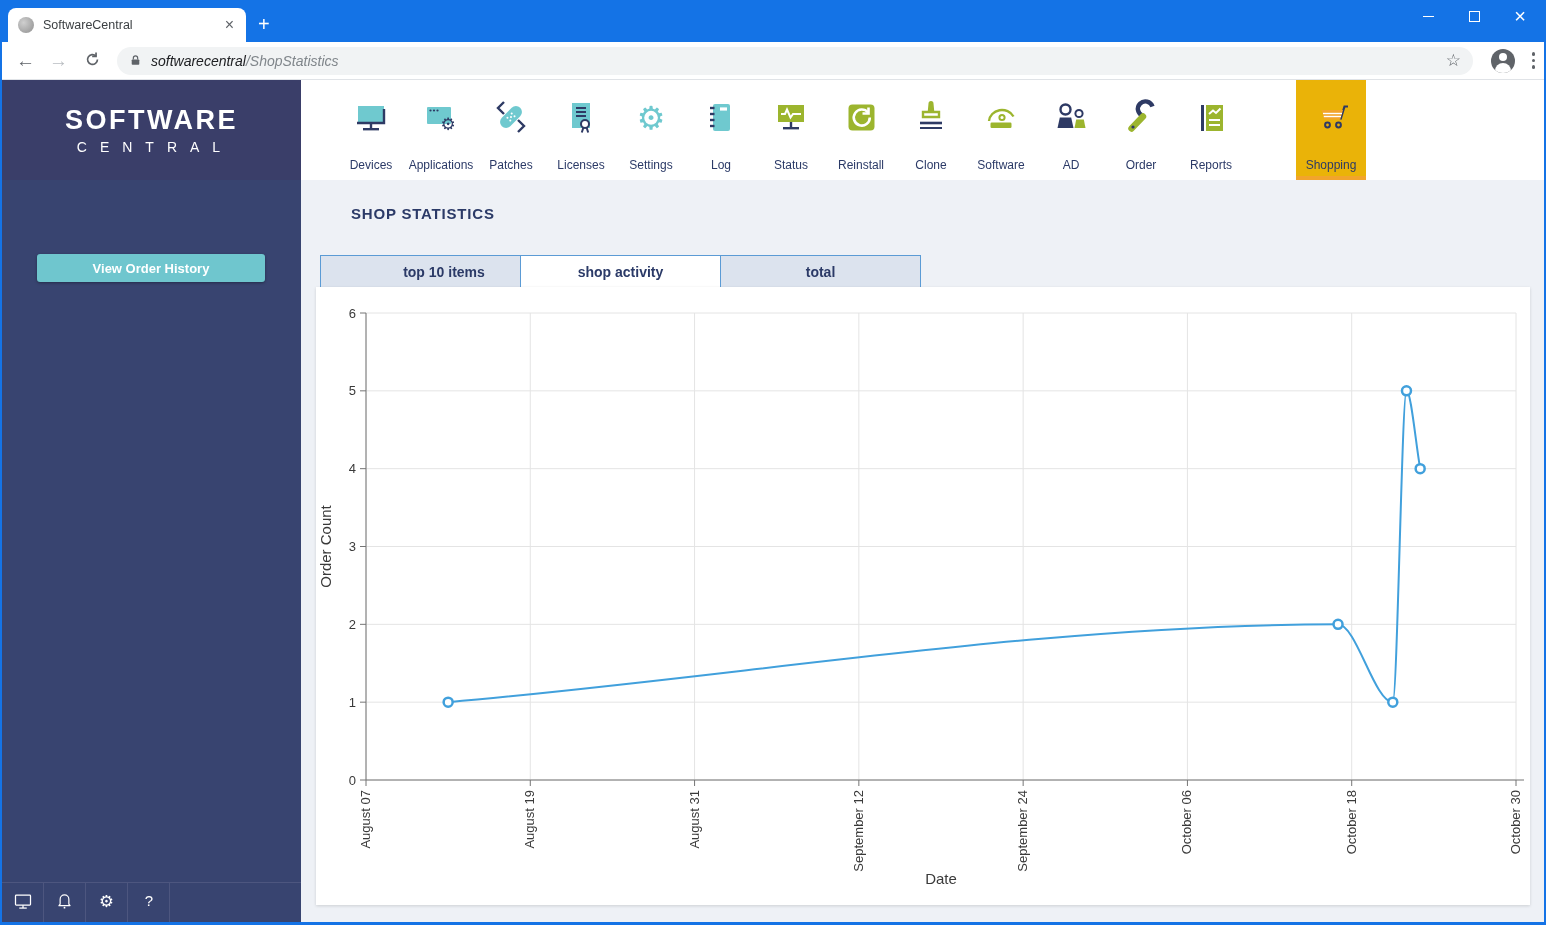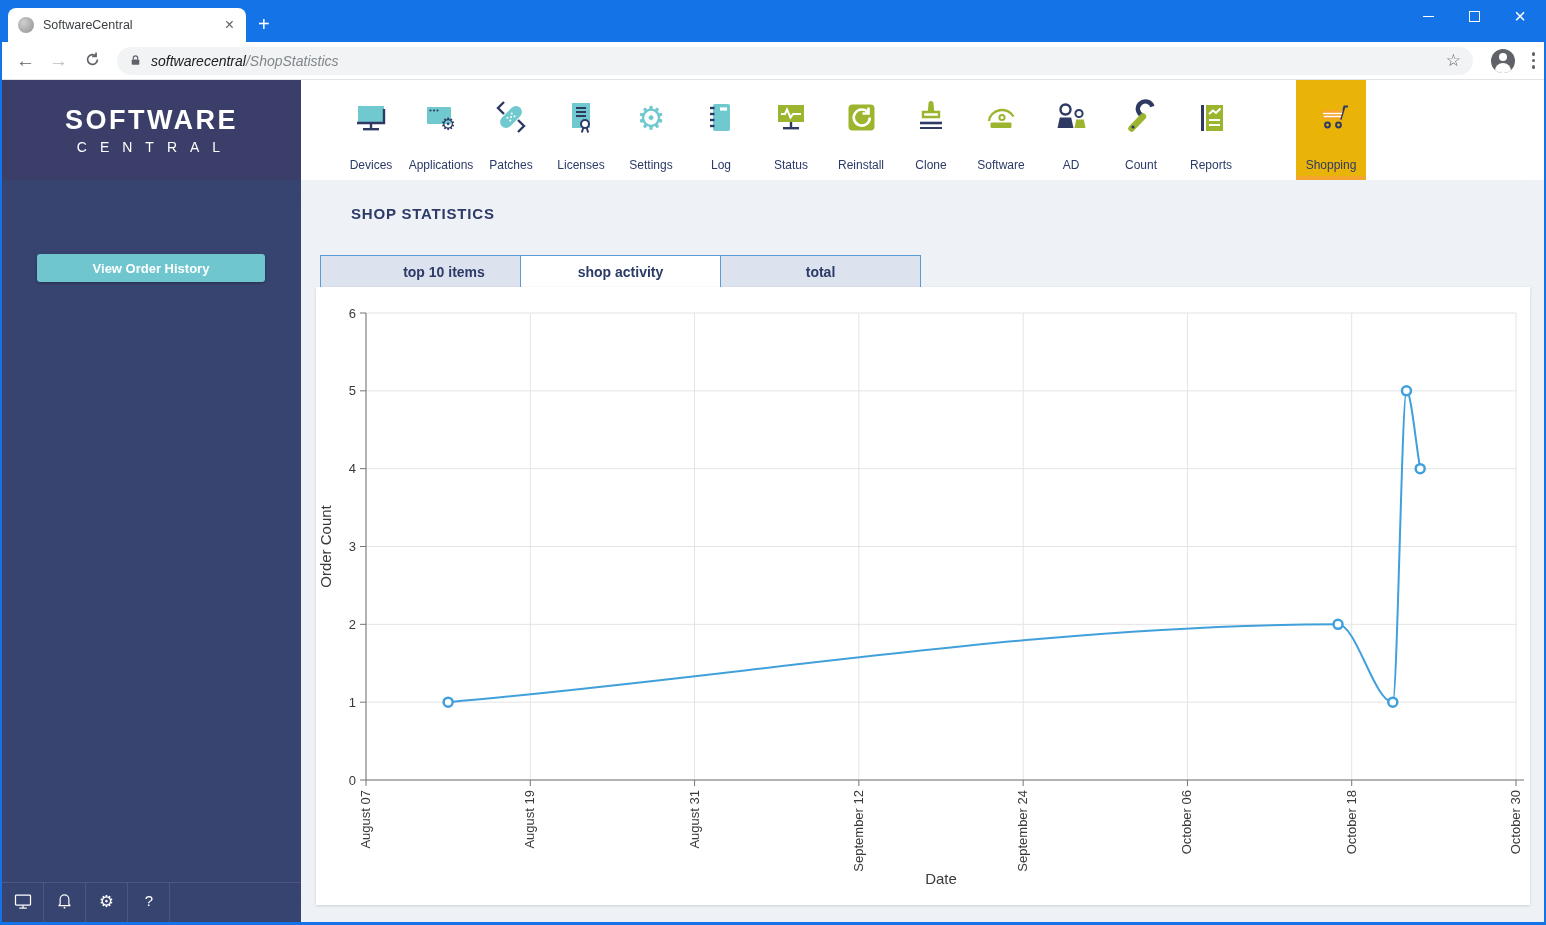--- a/index.html
+++ b/index.html
@@ -276,21 +276,21 @@
                 <path d="M23.5 30 l1.7 -8.5 h7.6 l1.7 8.5 z" fill="#9CB52E"></path>
               </svg></div>
             <div class="nlabel">AD</div>
           </div>
           <div class="nav-item">
             <div class="nicon"><svg viewBox="0 0 40 40">
                 <path d="M31.5 8.5 a7.5 7.5 0 1 0 -9.5 9.5" fill="none" stroke="#2E3A64" stroke-width="4.4"></path>
                 <line x1="10.5" y1="30.5" x2="22" y2="18.5" stroke="#9CB52E" stroke-width="6.4" stroke-linecap="round"></line>
                 <circle cx="12" cy="29" r="1.6" fill="#2E3A64"></circle>
               </svg></div>
-            <div class="nlabel">Count</div>
+            <div class="nlabel">Order</div>
           </div>
           <div class="nav-item">
             <div class="nicon"><svg viewBox="0 0 40 40">
                 <rect x="10" y="7" width="3" height="26" fill="#2E3A64"></rect>
                 <rect x="15" y="7" width="17" height="26" fill="#9CB52E"></rect>
                 <path d="M18 16 l4 -3.5 l3 2.5 l4.5 -4.5" fill="none" stroke="#fff" stroke-width="2"></path>
                 <line x1="18" y1="22" x2="29" y2="22" stroke="#fff" stroke-width="2"></line>
                 <line x1="18" y1="27" x2="29" y2="27" stroke="#fff" stroke-width="2"></line>
               </svg></div>
             <div class="nlabel">Reports</div>

